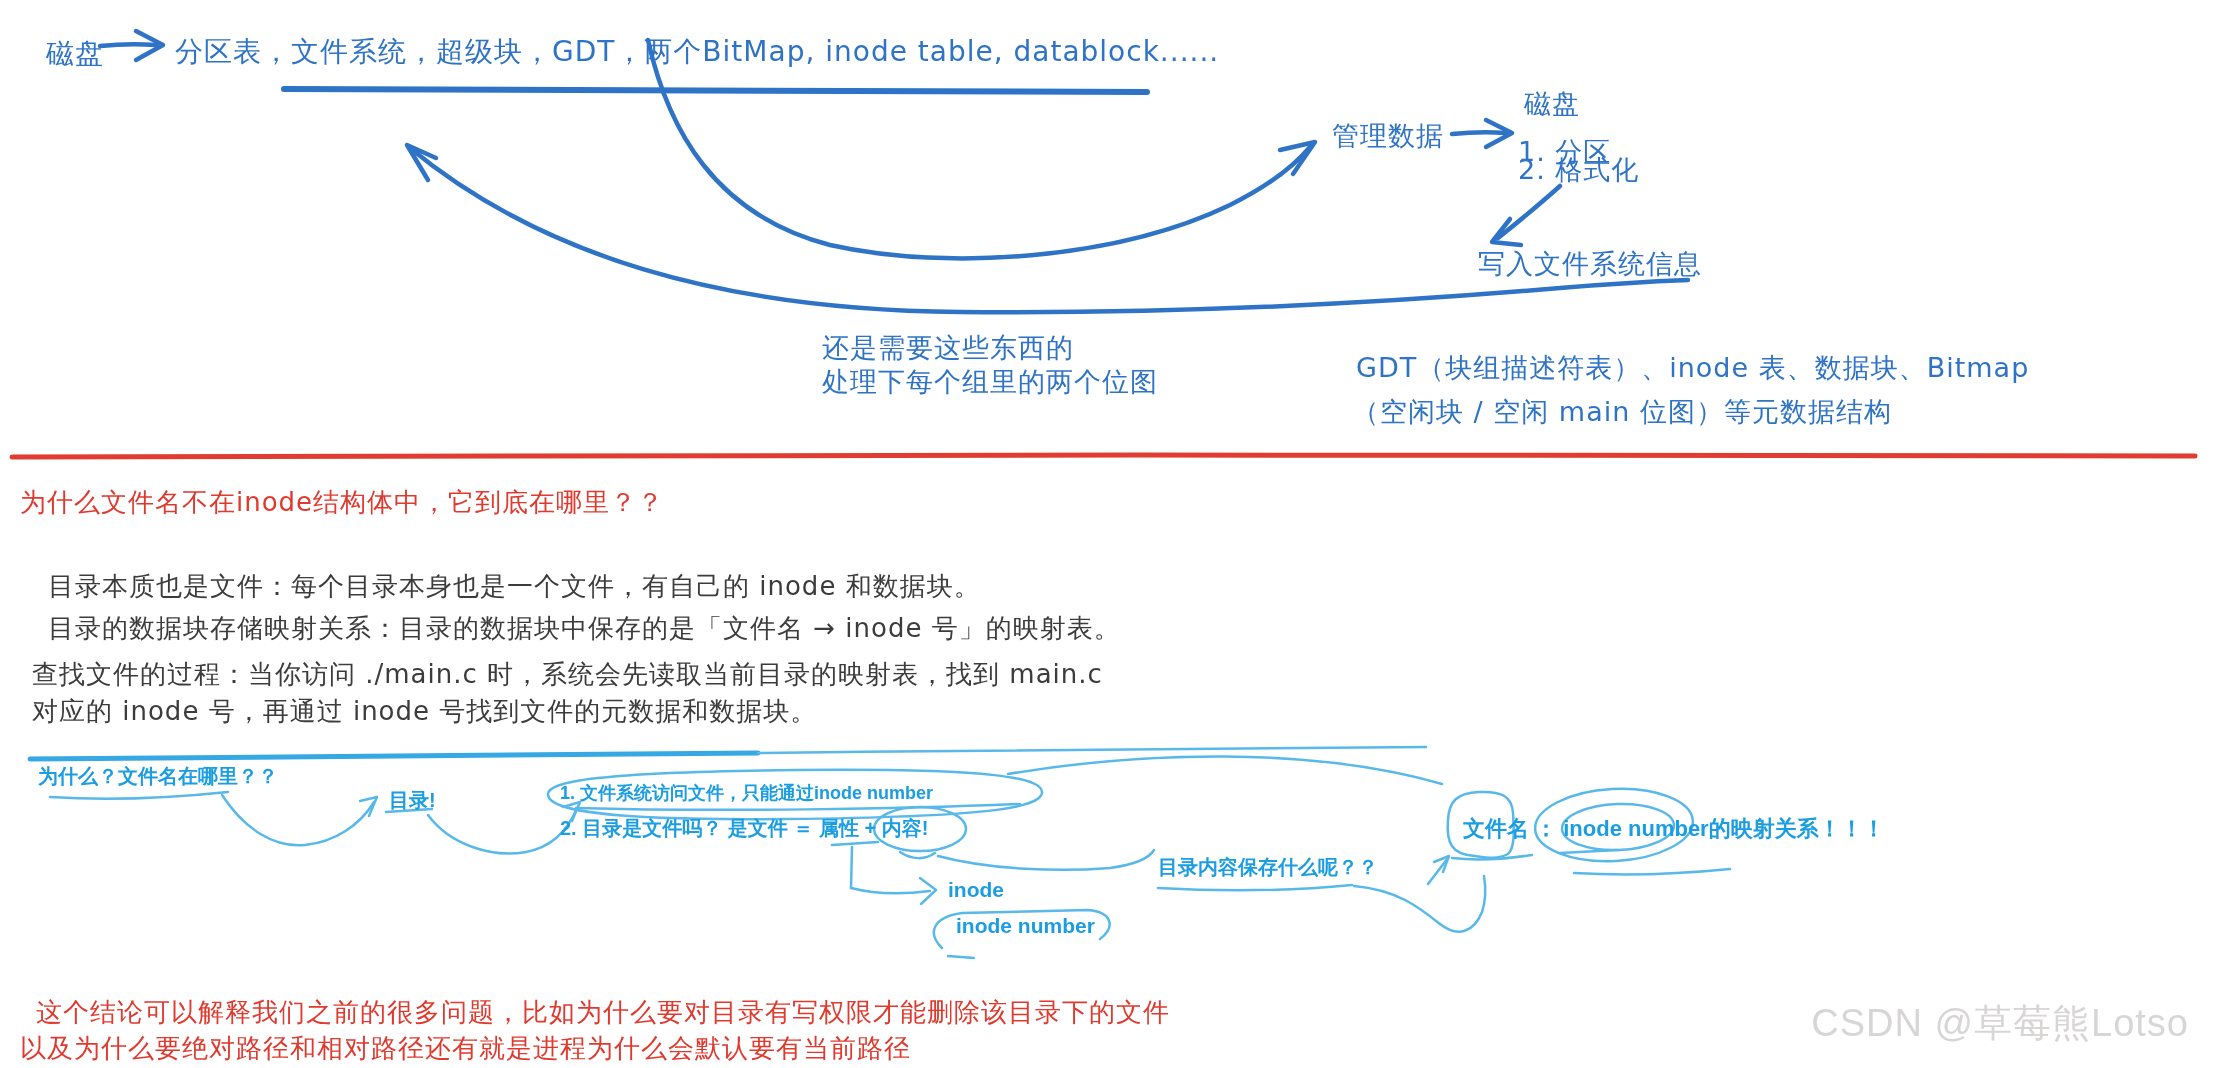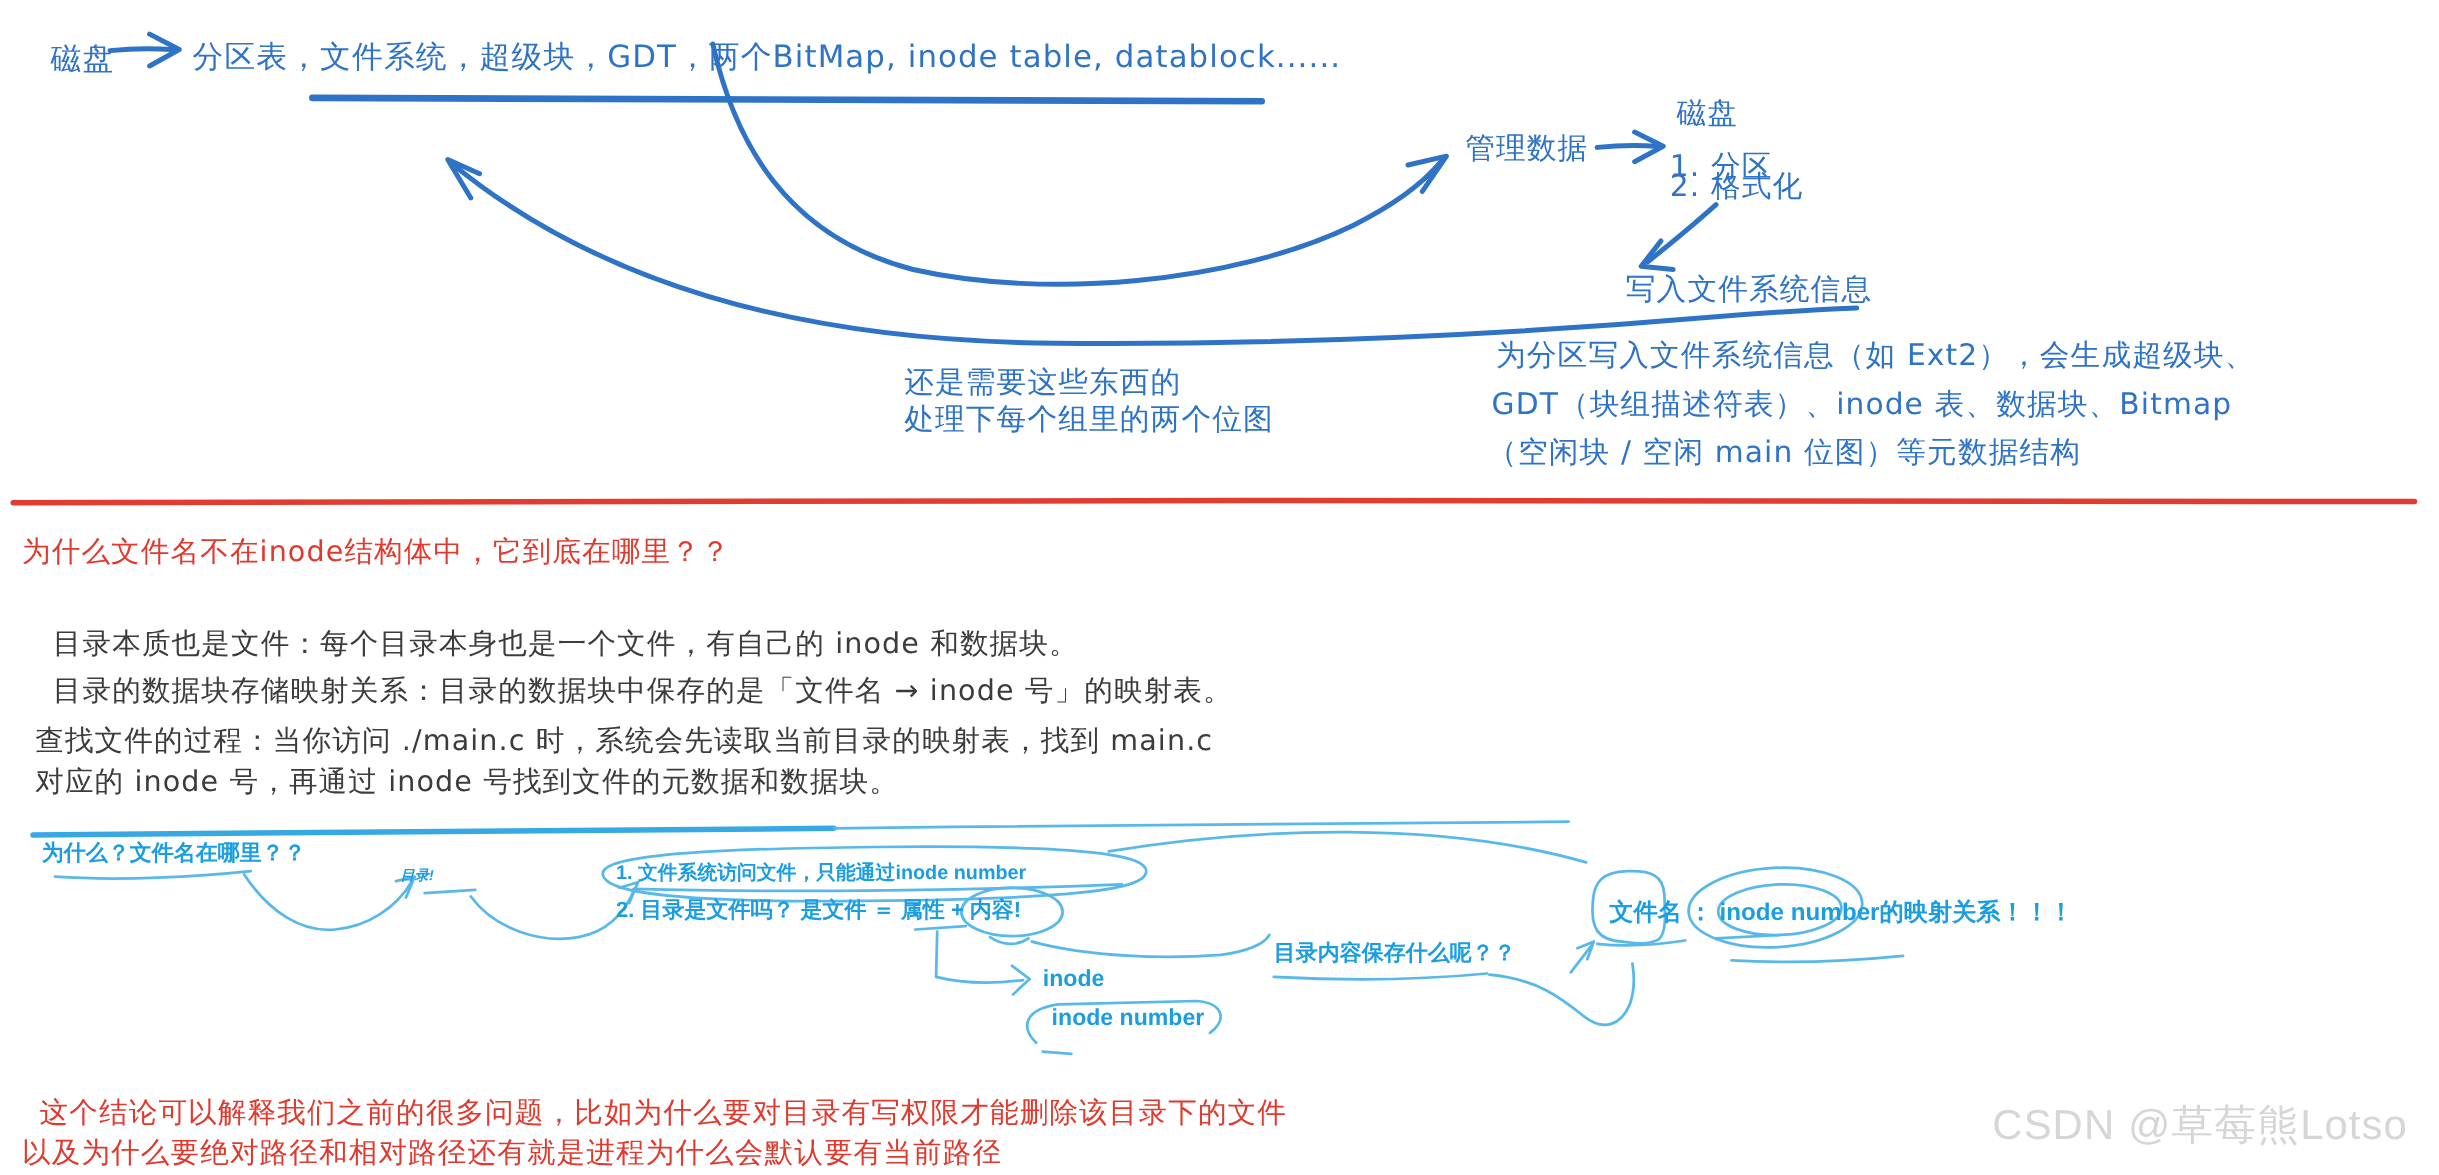--- a/index.html
+++ b/index.html
@@ -75,33 +75,32 @@
 
   <div class="t ink-big" style="left:46px;top:38px;">磁盘</div>
   <div class="t ink-big" style="left:175px;top:36px;">分区表，文件系统，超级块，GDT，两个BitMap, inode table, datablock......</div>
   <div class="t ink" style="left:1332px;top:120px;">管理数据</div>
   <div class="t ink" style="left:1524px;top:88px;">磁盘</div>
   <div class="t ink" style="left:1518px;top:120px;margin-top:16px;">1. 分区</div>
   <div class="t ink" style="left:1518px;top:154px;">2. 格式化</div>
   <div class="t ink" style="left:1478px;top:248px;">写入文件系统信息</div>
   <div class="t ink" style="left:822px;top:332px;">还是需要这些东西的</div>
   <div class="t ink" style="left:822px;top:366px;">处理下每个组里的两个位图</div>
-  <div class="t ink" style="left:1360px;top:308px;">为分区写入文件系统信息（如 Ext2），会生成超级块、</div>
   <div class="t ink" style="left:1356px;top:352px;">GDT（块组描述符表）、inode 表、数据块、Bitmap</div>
   <div class="t ink" style="left:1352px;top:396px;">（空闲块 / 空闲 main 位图）等元数据结构</div>
 
   <div class="t red-txt" style="left:20px;top:488px;">为什么文件名不在inode结构体中，它到底在哪里？？</div>
 
   <div class="t body-txt" style="left:48px;top:572px;">目录本质也是文件：每个目录本身也是一个文件，有自己的 inode 和数据块。</div>
   <div class="t body-txt" style="left:48px;top:614px;">目录的数据块存储映射关系：目录的数据块中保存的是「文件名 → inode 号」的映射表。</div>
   <div class="t body-txt" style="left:32px;top:660px;">查找文件的过程：当你访问 ./main.c 时，系统会先读取当前目录的映射表，找到 main.c</div>
   <div class="t body-txt" style="left:32px;top:697px;">对应的 inode 号，再通过 inode 号找到文件的元数据和数据块。</div>
 
   <div class="t anno" style="left:38px;top:765px;font-size:20px;">为什么？文件名在哪里？？</div>
-  <div class="t anno" style="left:364px;top:789px;font-size:13px;font-style:italic;">目录!</div>
+  <div class="t anno" style="left:389px;top:789px;font-size:20px;">目录!</div>
   <div class="t anno" style="left:560px;top:783px;font-size:18px;">1. 文件系统访问文件，只能通过inode number</div>
   <div class="t anno" style="left:560px;top:817px;font-size:20px;">2. 目录是文件吗？ 是文件 ＝ 属性 + 内容!</div>
   <div class="t anno" style="left:948px;top:878px;font-size:21px;">inode</div>
   <div class="t anno" style="left:956px;top:914px;font-size:21px;">inode number</div>
   <div class="t anno" style="left:1158px;top:856px;font-size:20px;">目录内容保存什么呢？？</div>
   <div class="t anno" style="left:1463px;top:816px;font-size:22px;">文件名 ： inode number的映射关系！！！</div>
 
   <div class="t red-txt" style="left:36px;top:998px;">这个结论可以解释我们之前的很多问题，比如为什么要对目录有写权限才能删除该目录下的文件</div>
   <div class="t red-txt" style="left:20px;top:1034px;">以及为什么要绝对路径和相对路径还有就是进程为什么会默认要有当前路径</div>
 

